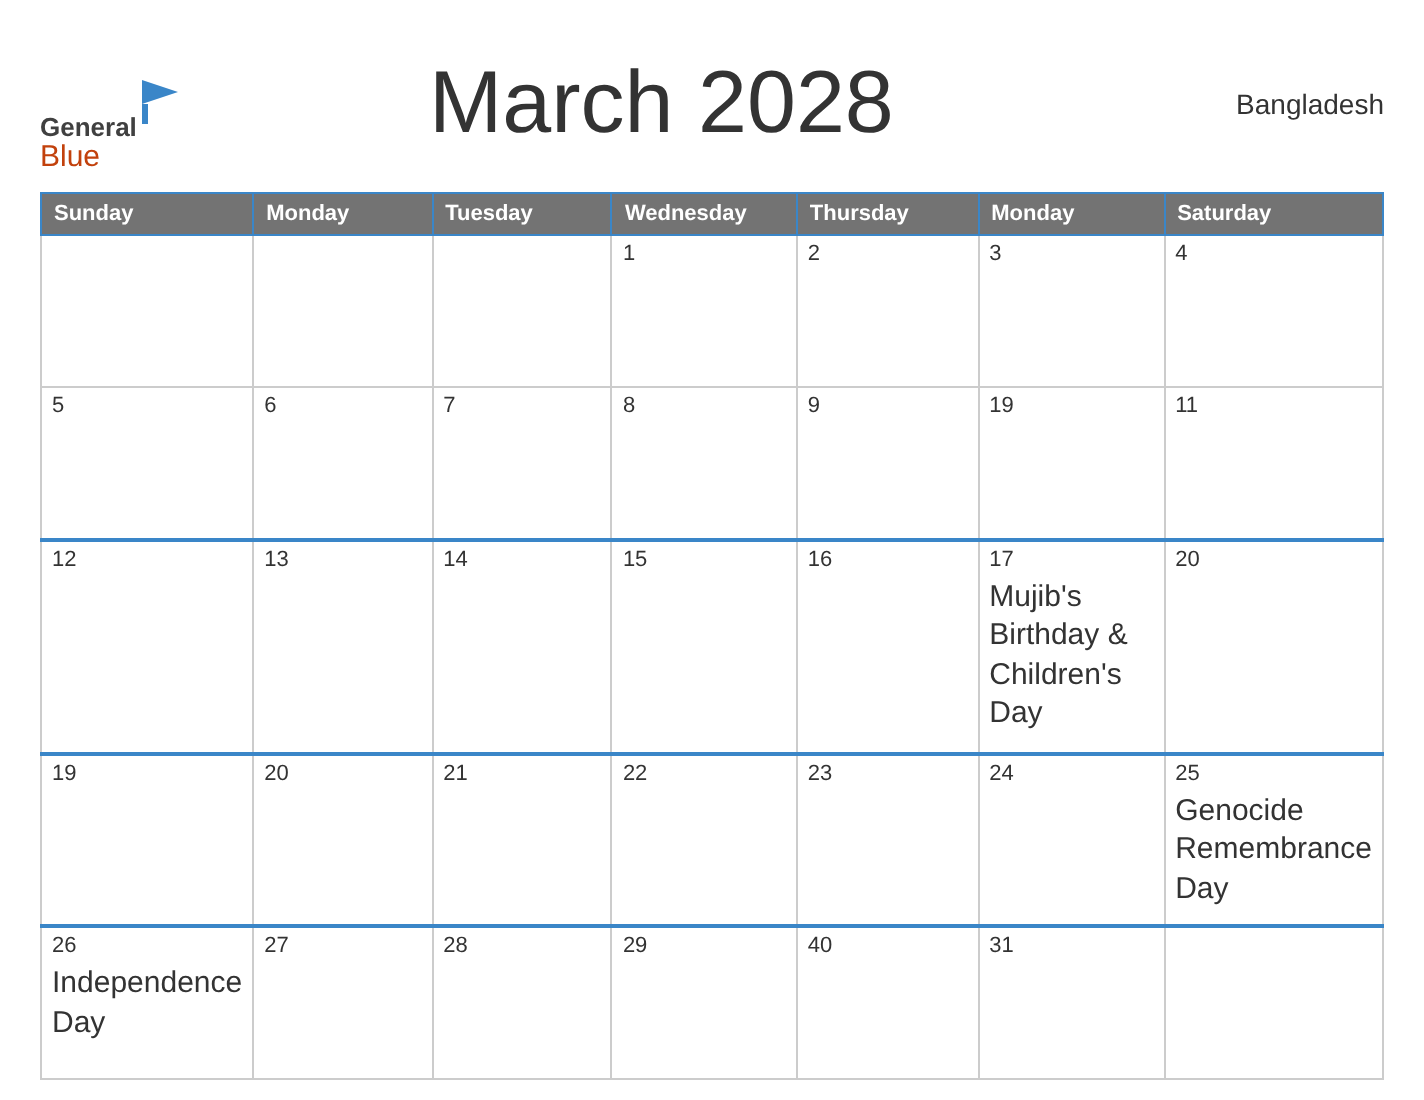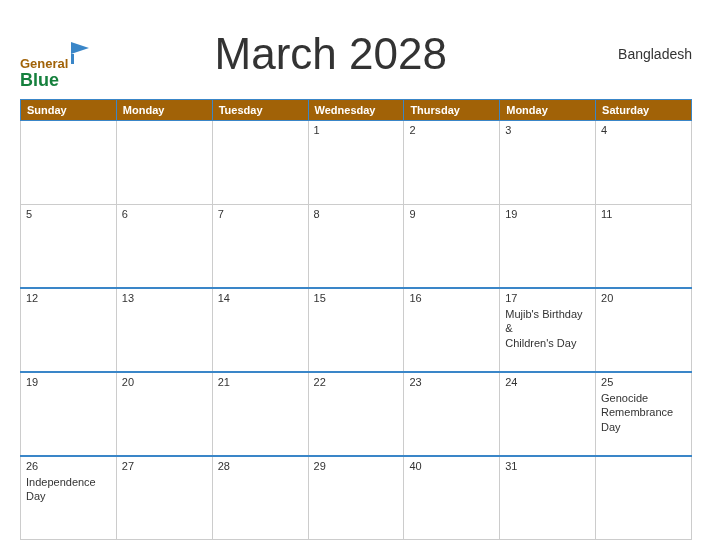--- a/index.html
+++ b/index.html
@@ -43,21 +43,21 @@
       min-width: 80px;
       margin-left: 40px;
     }
     
     .calendar-table {
       width: 100%;
       border-collapse: collapse;
       flex: 1;
     }
     .calendar-table thead tr th {
-      background-color: #a16207;
+      background-color: #737373;
       color: #fff;
       font-size: 11px;
       font-weight: bold;
       text-align: left;
       padding: 4px 6px;
       border: 1px solid #3a86c8;
     }
     .calendar-table tbody tr td {
       border: 1px solid #ccc;
       vertical-align: top;
@@ -70,40 +70,40 @@
     .calendar-table tbody tr td.empty {
       background: #fff;
     }
     .day-number {
       font-size: 11px;
       color: #333;
       display: block;
       margin-bottom: 3px;
     }
     .holiday-text {
-      font-size: 11px;
+      font-size: 15px;
       color: #333;
       line-height: 1.3;
     }
     
     .blue-top td {
       border-top: 2px solid #3a86c8 !important;
     }
   </style>
 </head>
 <body>
 
 <div class="page">
 
   <div class="header">
 
     <div class="logo">
       <div style="display:flex;flex-direction:column;line-height:1.1;">
-        <span style="font-size:13px;font-weight:bold;color:#a16207;margin-top:41px;">General</span>
-        <span style="font-size:18px;font-weight:bold;color:#15803d;">Blue</span>
+        <span style="font-size:13px;font-weight:bold;color:#404040;margin-top:41px;">General</span>
+        <span style="font-size:15px;font-weight:normal;color:#c2410c;">Blue</span>
       </div>
 
       <svg width="18" height="22" viewBox="0 0 18 22" style="margin-left:1px;margin-top:-2px;">
         <polygon points="0,0 18,6 0,12" fill="#3a86c8"></polygon>
         <rect x="0" y="12" width="3" height="10" fill="#3a86c8"></rect>
       </svg>
     </div>
 
     <h1 class="calendar-title">March 2028</h1>
 

